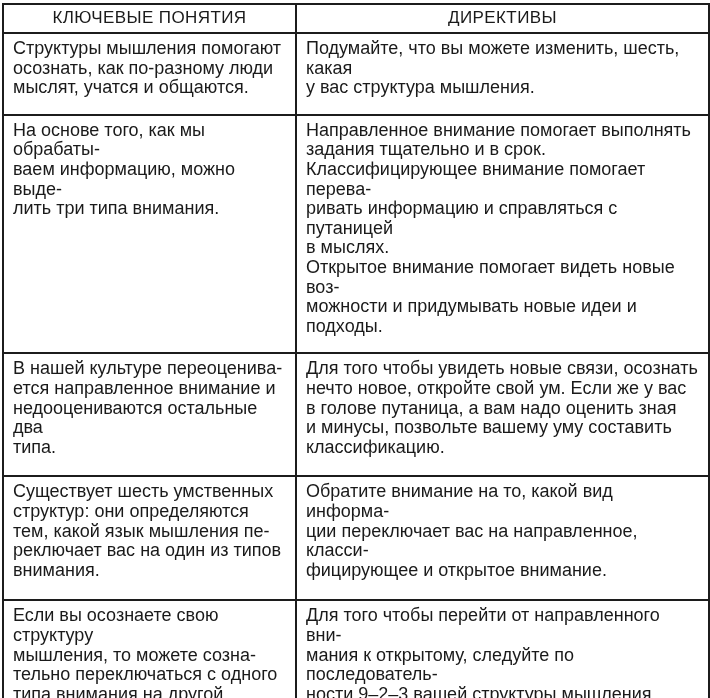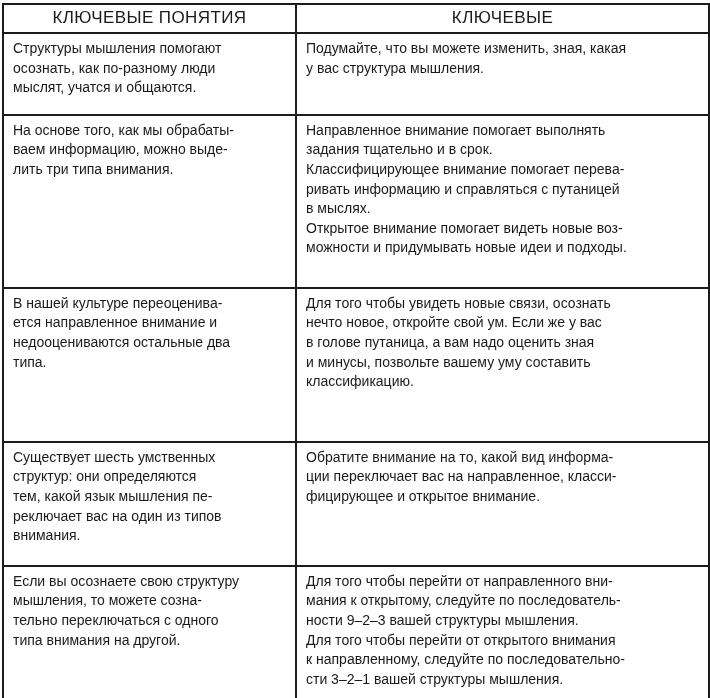--- a/index.html
+++ b/index.html
@@ -35,54 +35,54 @@
     font-size: 17px;
     font-weight: normal;
     letter-spacing: 0.4px;
     text-align: center;
     vertical-align: middle;
     height: 29px;
     padding: 2px 4px;
     line-height: 1.2;
   }
   table.kd-table td {
-    font-size: 14px;
+    font-size: 18px;
     line-height: 19.6px;
     padding: 5px 8px 16px 9px;
     white-space: pre-line;
     text-align: left;
   }
   tr.r1 { height: 73px; }
   tr.r2 { height: 173px; }
-  tr.r3 { height: 154px; }
+  tr.r3 { height: 123px; }
   tr.r4 { height: 75px; }
   tr.r5 { height: 124px; }
   tr.r6 { height: 136px; }
 </style>
 </head>
 <body>
 
 <div class="page">
   <table class="kd-table">
     <colgroup>
       <col class="c-left">
       <col class="c-right">
     </colgroup>
     <thead>
       <tr class="rh">
         <th>КЛЮЧЕВЫЕ ПОНЯТИЯ</th>
-        <th>КЛЮЧЕВЫЕ</th>
+        <th>ДИРЕКТИВЫ</th>
       </tr>
     </thead>
     <tbody>
       <tr class="r1">
         <td>Структуры мышления помогают
 осознать, как по-разному люди
 мыслят, учатся и общаются.</td>
-        <td>Подумайте, что вы можете изменить, зная, какая
+        <td>Подумайте, что вы можете изменить, шесть, какая
 у вас структура мышления.</td>
       </tr>
       <tr class="r2">
         <td>На основе того, как мы обрабаты-
 ваем информацию, можно выде-
 лить три типа внимания.</td>
         <td>Направленное внимание помогает выполнять
 задания тщательно и в срок.
 Классифицирующее внимание помогает перева-
 ривать информацию и справляться с путаницей

